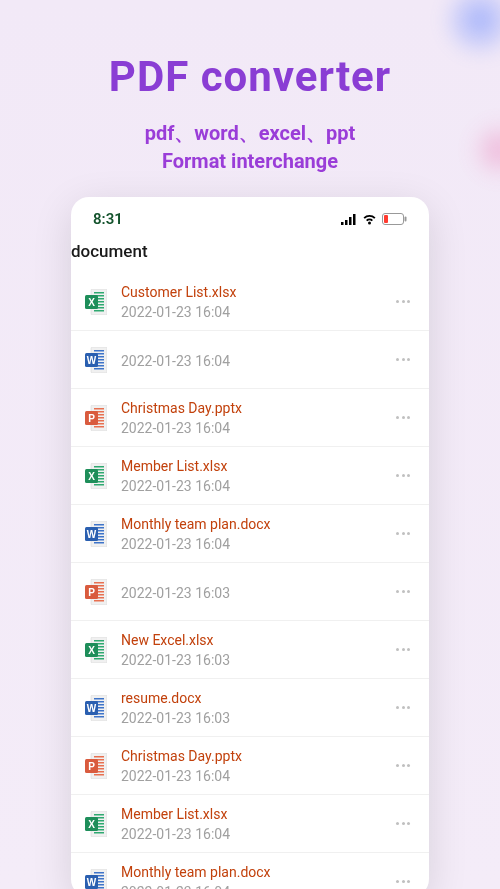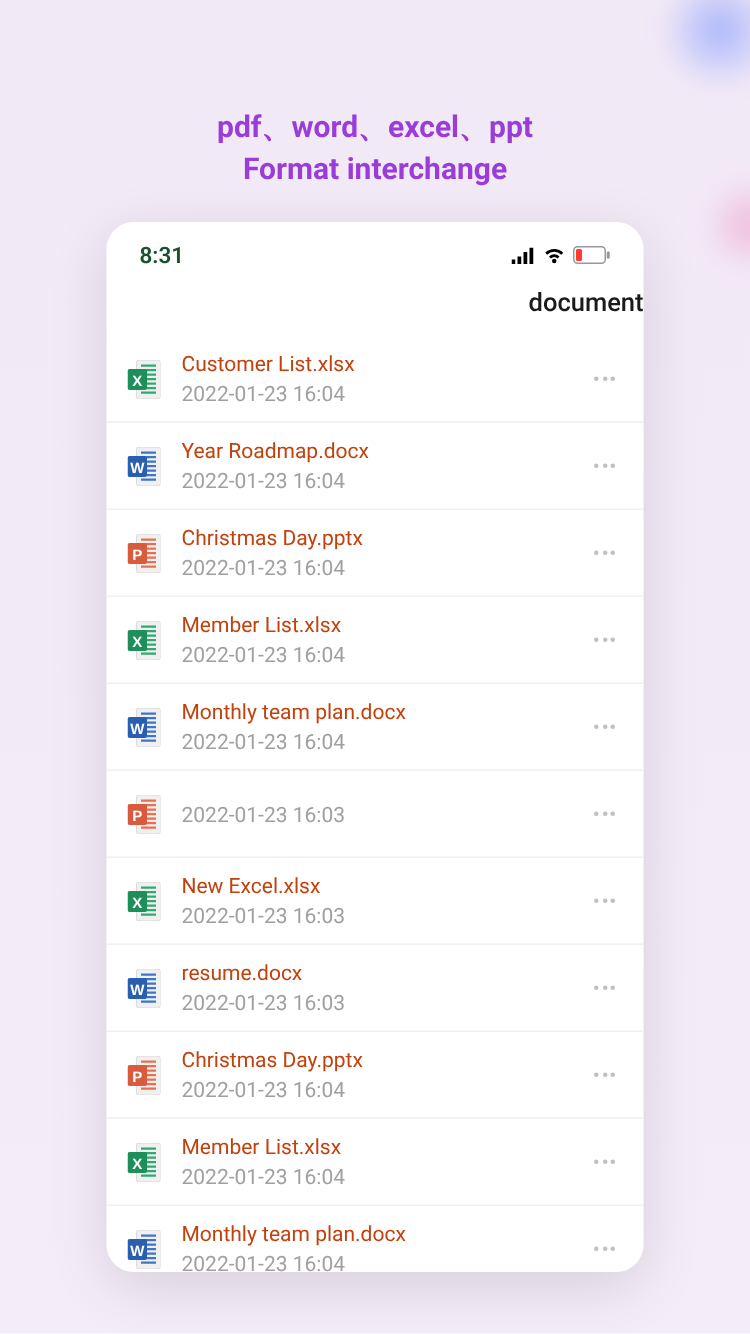--- a/index.html
+++ b/index.html
@@ -69,21 +69,21 @@
       font-size: 15px;
       font-weight: 600;
       color: #14532d;
     }
     .status-icons {
       display: flex;
       align-items: center;
       gap: 5px;
     }
     .screen-title {
-      text-align: right;
+      text-align: left;
       font-size: 17px;
       font-weight: 500;
       color: #1a1a1a;
       padding: 6px 0 12px;
     }
     .file-list {
       padding: 0;
     }
     .file-row {
       display: flex;
@@ -135,20 +135,21 @@
       background: #c0c0c0;
     }
   </style>
 </head>
 <body>
 
 <div class="bg-decoration"></div>
 <div class="bg-decoration-2"></div>
 
 <div class="hero">
+  <div class="hero-title">PDF converter</div>
   <div class="hero-subtitle">
     <span>pdf、word、excel、ppt</span><br>
     <span>Format interchange</span>
   </div>
 </div>
 
 <div class="phone">
 
   <div class="status-bar">
     <div class="status-time">8:31</div>
@@ -215,21 +216,20 @@
     <rect x="9" y="9" width="10" height="1.5" fill="#3e74c9"></rect>
     <rect x="9" y="12" width="10" height="1.5" fill="#3e74c9"></rect>
     <rect x="9" y="15" width="10" height="1.5" fill="#3e74c9"></rect>
     <rect x="9" y="18" width="10" height="1.5" fill="#3e74c9"></rect>
     <rect x="9" y="21" width="10" height="1.5" fill="#3e74c9"></rect>
     <rect x="0" y="6" width="13" height="14" rx="1.5" fill="#2a5fb0"></rect>
     <text x="6.5" y="17" font-size="10" font-weight="700" fill="#fff" text-anchor="middle" font-family="sans-serif">W</text>
   </svg>
         </div>
         <div class="file-info">
-          <div class="file-name">Year Roadmap.docx</div>
           <div class="file-date">2022-01-23 16:04</div>
         </div>
         <div class="file-more">
           <div class="more-dots">
             <span></span>
             <span></span>
             <span></span>
           </div>
         </div>
       </div>

